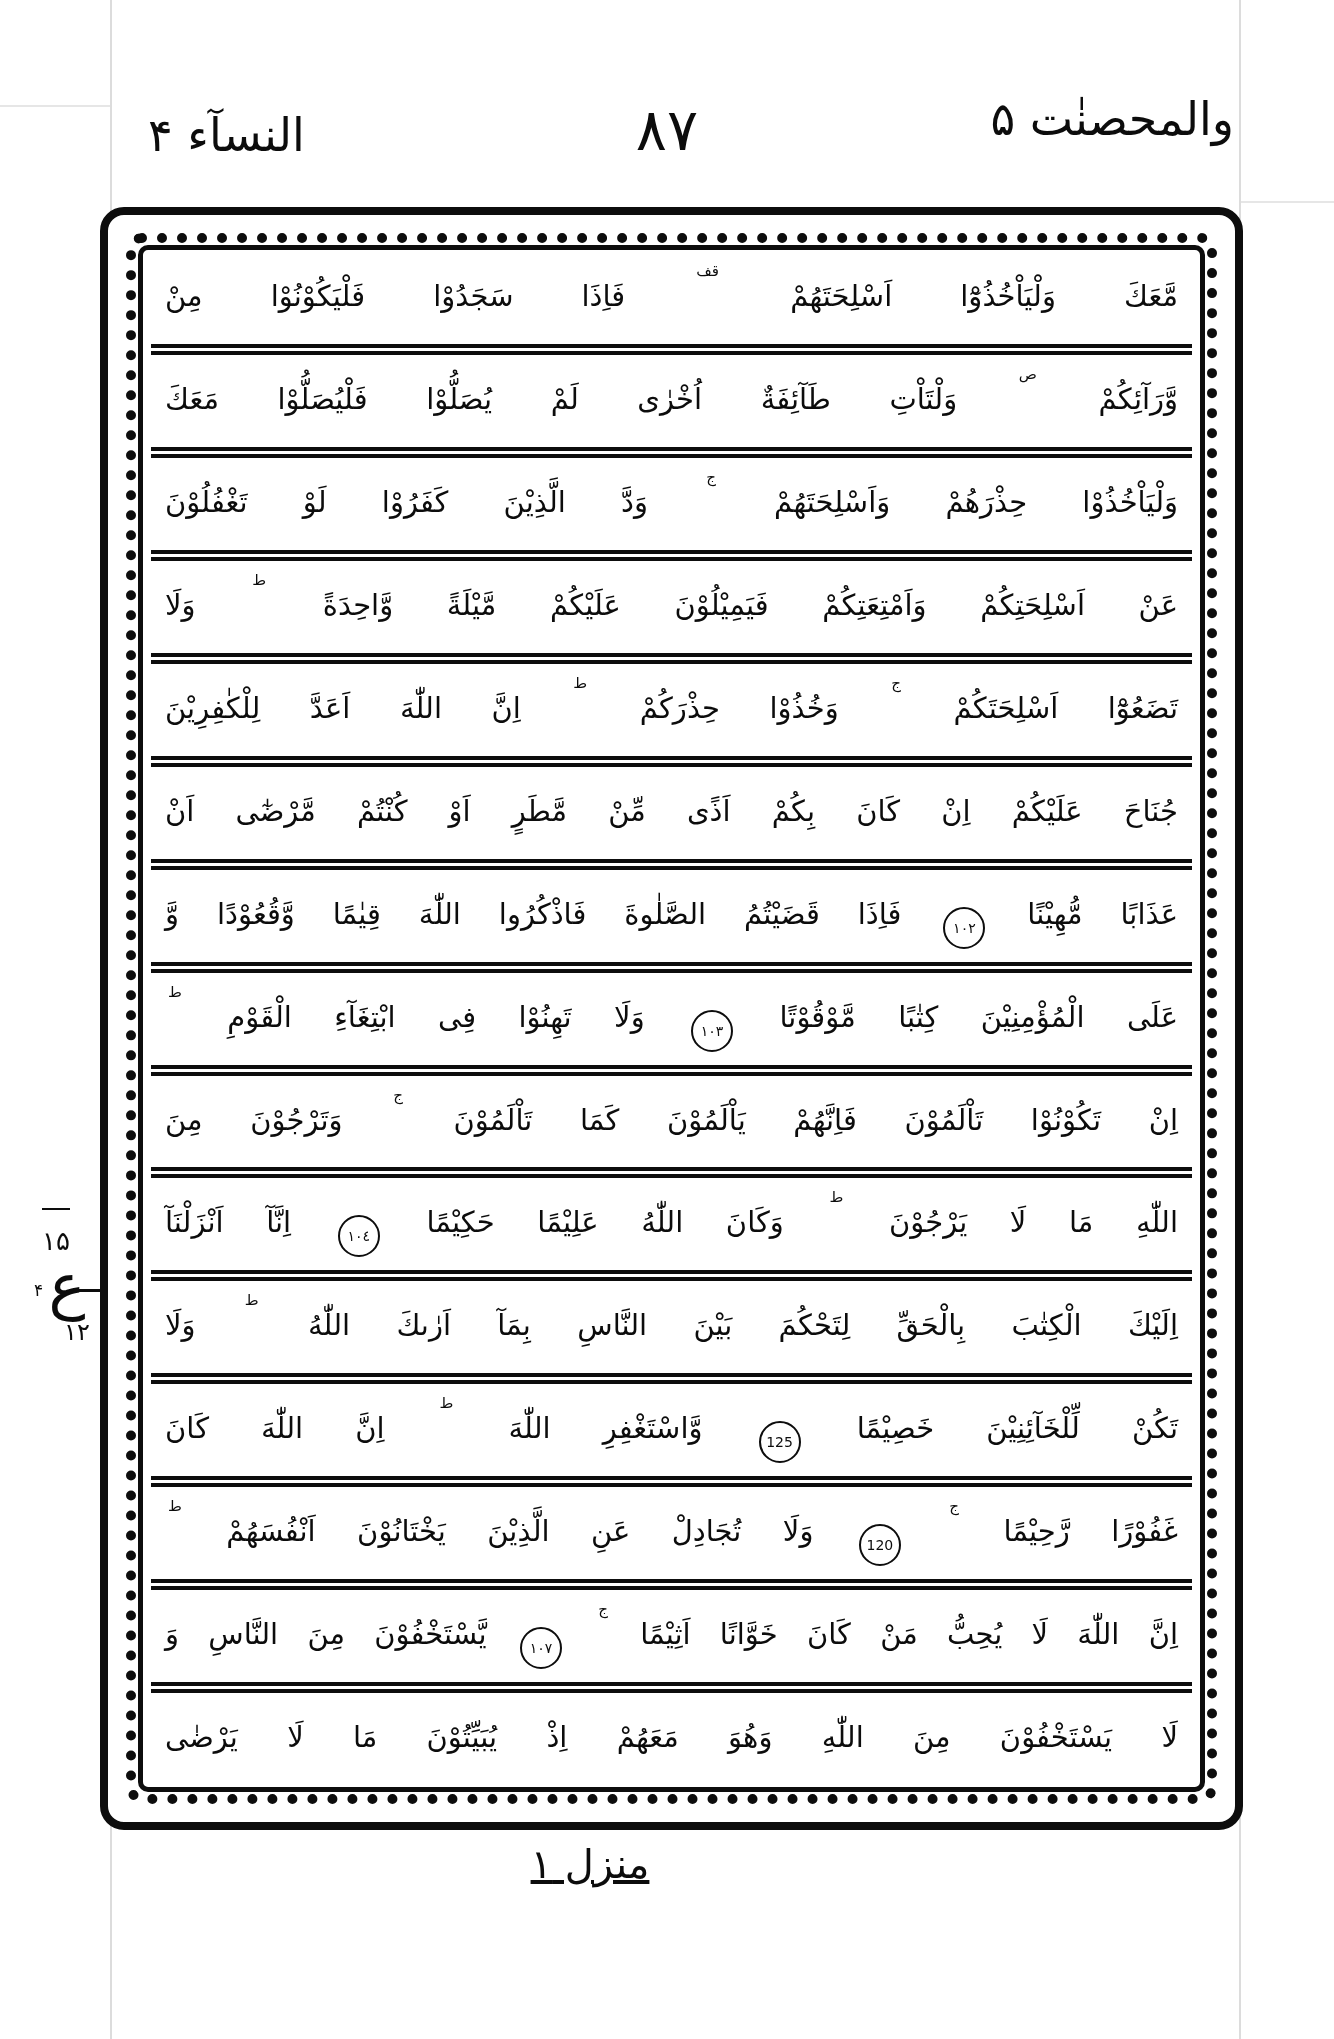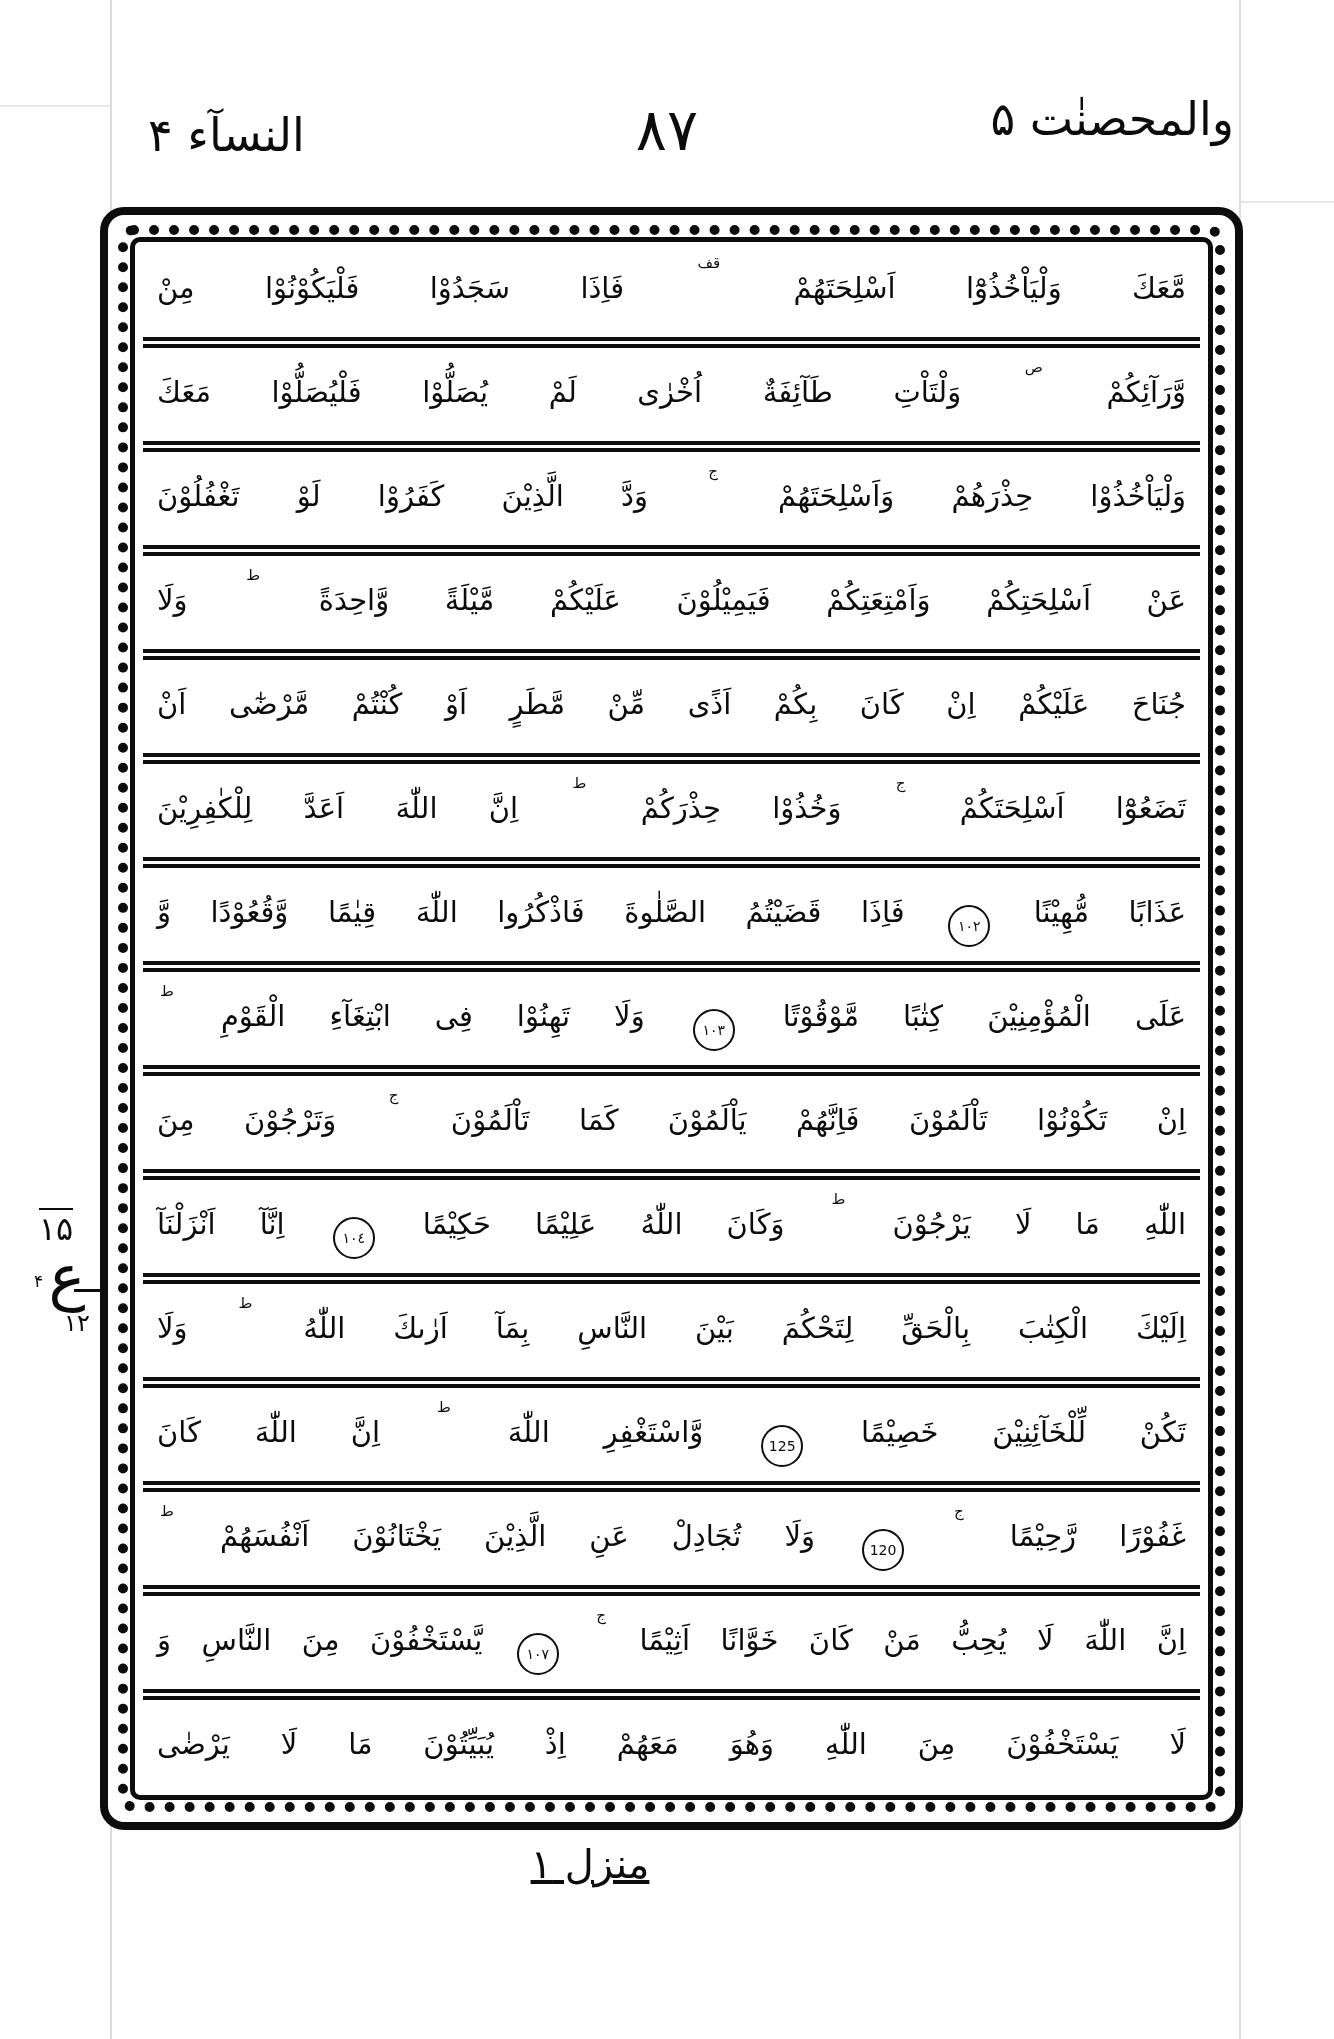--- a/index.html
+++ b/index.html
@@ -33,21 +33,21 @@
   .header-juz {
     position:absolute; top:92px; right:100px;
     font-size:46px; line-height:1.2; direction:rtl;
   }
 
   
   .frame-outer {
     position:absolute; left:100px; top:207px;
     width:1143px; height:1623px;
     border:8px solid #0d0d0d; border-radius:24px;
-    padding:10px; background:#fff;
+    padding:18px; background:#fff;
   }
   .frame-trim {
     width:100%; height:100%;
     border:10px dotted #0d0d0d; border-radius:16px;
     padding:2px;
   }
   .frame-inner {
     width:100%; height:100%;
     border:5px solid #0d0d0d; border-radius:10px;
     display:flex; flex-direction:column;
@@ -82,21 +82,21 @@
     direction:rtl;
   }
 
   
   .ruku {
     position:absolute; left:28px; top:1208px; width:78px;
     text-align:center; direction:rtl; line-height:1;
   }
   .ruku-top {
     display:inline-block;
-    font-size:32px; padding-top:3px;
+    font-size:26px; padding-top:18px;
     border-top:2px solid #0d0d0d;
     margin-right:22px;
   }
   .ruku-mid { position:relative; margin-top:2px; }
   .ruku-ain { font-size:62px; line-height:60px; }
   .ruku-side {
     position:absolute; left:6px; top:26px;
     font-size:17px;
   }
   .ruku-bottom { font-size:24px; margin-top:4px; margin-left:20px; }
@@ -123,22 +123,22 @@
 <div class="header-page">٨٧</div>
 <div class="header-juz">والمحصنٰت ۵</div>
 
 <div class="frame-outer">
   <div class="frame-trim">
     <div class="frame-inner">
         <div class="qrow"><span class="qtext">مَّعَكَ وَلْيَاْخُذُوْٓا اَسْلِحَتَهُمْ</span> <span class="stopmark">قف</span> <span class="qtext">فَاِذَا سَجَدُوْا فَلْيَكُوْنُوْا مِنْ</span> </div>
         <div class="qrow"><span class="qtext">وَّرَآئِكُمْ</span> <span class="stopmark">ص</span> <span class="qtext">وَلْتَاْتِ طَآئِفَةٌ اُخْرٰى لَمْ يُصَلُّوْا فَلْيُصَلُّوْا مَعَكَ</span> </div>
         <div class="qrow"><span class="qtext">وَلْيَاْخُذُوْا حِذْرَهُمْ وَاَسْلِحَتَهُمْ</span> <span class="stopmark">ج</span> <span class="qtext">وَدَّ الَّذِيْنَ كَفَرُوْا لَوْ تَغْفُلُوْنَ</span> </div>
         <div class="qrow"><span class="qtext">عَنْ اَسْلِحَتِكُمْ وَاَمْتِعَتِكُمْ فَيَمِيْلُوْنَ عَلَيْكُمْ مَّيْلَةً وَّاحِدَةً</span> <span class="stopmark">ط</span> <span class="qtext">وَلَا</span> </div>
+        <div class="qrow"><span class="qtext">تَضَعُوْٓا اَسْلِحَتَكُمْ</span> <span class="stopmark">ج</span> <span class="qtext">وَخُذُوْا حِذْرَكُمْ</span> <span class="stopmark">ط</span> <span class="qtext">اِنَّ اللّٰهَ اَعَدَّ لِلْكٰفِرِيْنَ</span> </div>
         <div class="qrow"><span class="qtext">جُنَاحَ عَلَيْكُمْ اِنْ كَانَ بِكُمْ اَذًى مِّنْ مَّطَرٍ اَوْ كُنْتُمْ مَّرْضٰٓى اَنْ</span> </div>
-        <div class="qrow"><span class="qtext">تَضَعُوْٓا اَسْلِحَتَكُمْ</span> <span class="stopmark">ج</span> <span class="qtext">وَخُذُوْا حِذْرَكُمْ</span> <span class="stopmark">ط</span> <span class="qtext">اِنَّ اللّٰهَ اَعَدَّ لِلْكٰفِرِيْنَ</span> </div>
         <div class="qrow"><span class="qtext">عَذَابًا مُّهِيْنًا</span> <span class="medallion">١٠٢</span> <span class="qtext">فَاِذَا قَضَيْتُمُ الصَّلٰوةَ فَاذْكُرُوا اللّٰهَ قِيٰمًا وَّقُعُوْدًا وَّ</span> </div>
         <div class="qrow"><span class="qtext">عَلَى الْمُؤْمِنِيْنَ كِتٰبًا مَّوْقُوْتًا</span> <span class="medallion">١٠٣</span> <span class="qtext">وَلَا تَهِنُوْا فِى ابْتِغَآءِ الْقَوْمِ</span> <span class="stopmark">ط</span> </div>
         <div class="qrow"><span class="qtext">اِنْ تَكُوْنُوْا تَاْلَمُوْنَ فَاِنَّهُمْ يَاْلَمُوْنَ كَمَا تَاْلَمُوْنَ</span> <span class="stopmark">ج</span> <span class="qtext">وَتَرْجُوْنَ مِنَ</span> </div>
         <div class="qrow"><span class="qtext">اللّٰهِ مَا لَا يَرْجُوْنَ</span> <span class="stopmark">ط</span> <span class="qtext">وَكَانَ اللّٰهُ عَلِيْمًا حَكِيْمًا</span> <span class="medallion">١٠٤</span> <span class="qtext">اِنَّآ اَنْزَلْنَآ</span> </div>
         <div class="qrow"><span class="qtext">اِلَيْكَ الْكِتٰبَ بِالْحَقِّ لِتَحْكُمَ بَيْنَ النَّاسِ بِمَآ اَرٰىكَ اللّٰهُ</span> <span class="stopmark">ط</span> <span class="qtext">وَلَا</span> </div>
         <div class="qrow"><span class="qtext">تَكُنْ لِّلْخَآئِنِيْنَ خَصِيْمًا</span> <span class="medallion">125</span> <span class="qtext">وَّاسْتَغْفِرِ اللّٰهَ</span> <span class="stopmark">ط</span> <span class="qtext">اِنَّ اللّٰهَ كَانَ</span> </div>
         <div class="qrow"><span class="qtext">غَفُوْرًا رَّحِيْمًا</span> <span class="stopmark">ج</span> <span class="medallion">120</span> <span class="qtext">وَلَا تُجَادِلْ عَنِ الَّذِيْنَ يَخْتَانُوْنَ اَنْفُسَهُمْ</span> <span class="stopmark">ط</span> </div>
         <div class="qrow"><span class="qtext">اِنَّ اللّٰهَ لَا يُحِبُّ مَنْ كَانَ خَوَّانًا اَثِيْمًا</span> <span class="stopmark">ج</span> <span class="medallion">١٠٧</span> <span class="qtext">يَّسْتَخْفُوْنَ مِنَ النَّاسِ وَ</span> </div>
         <div class="qrow"><span class="qtext">لَا يَسْتَخْفُوْنَ مِنَ اللّٰهِ وَهُوَ مَعَهُمْ اِذْ يُبَيِّتُوْنَ مَا لَا يَرْضٰى</span> </div>
       </div>

